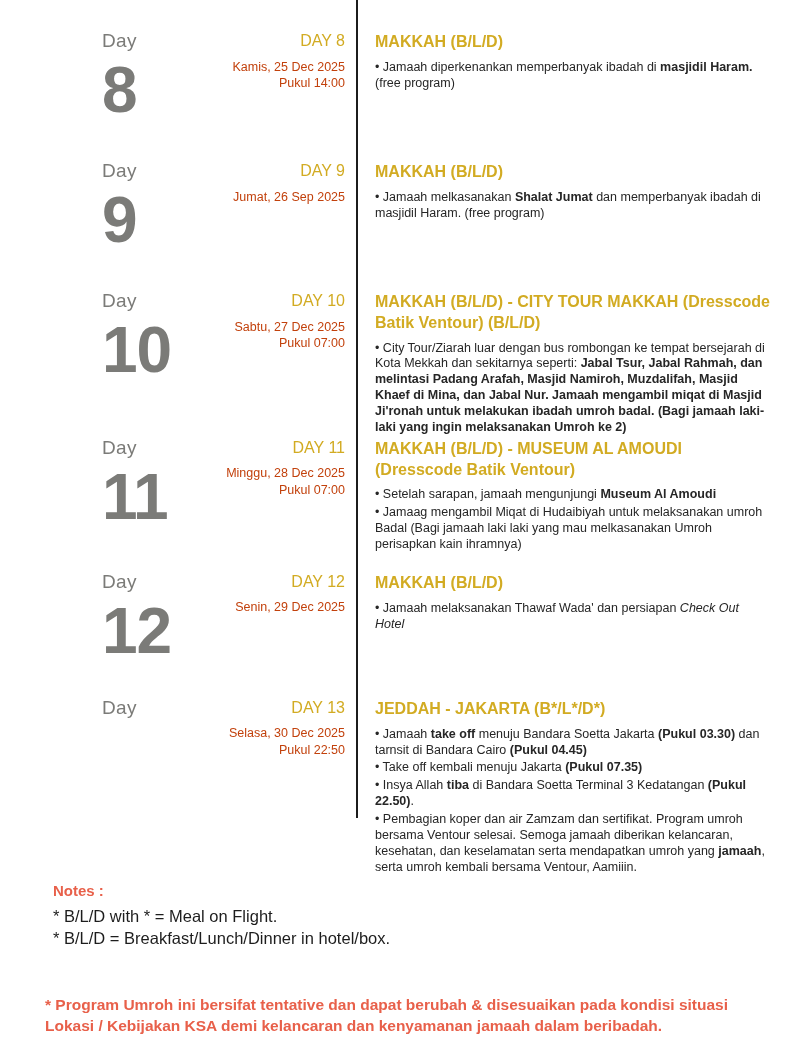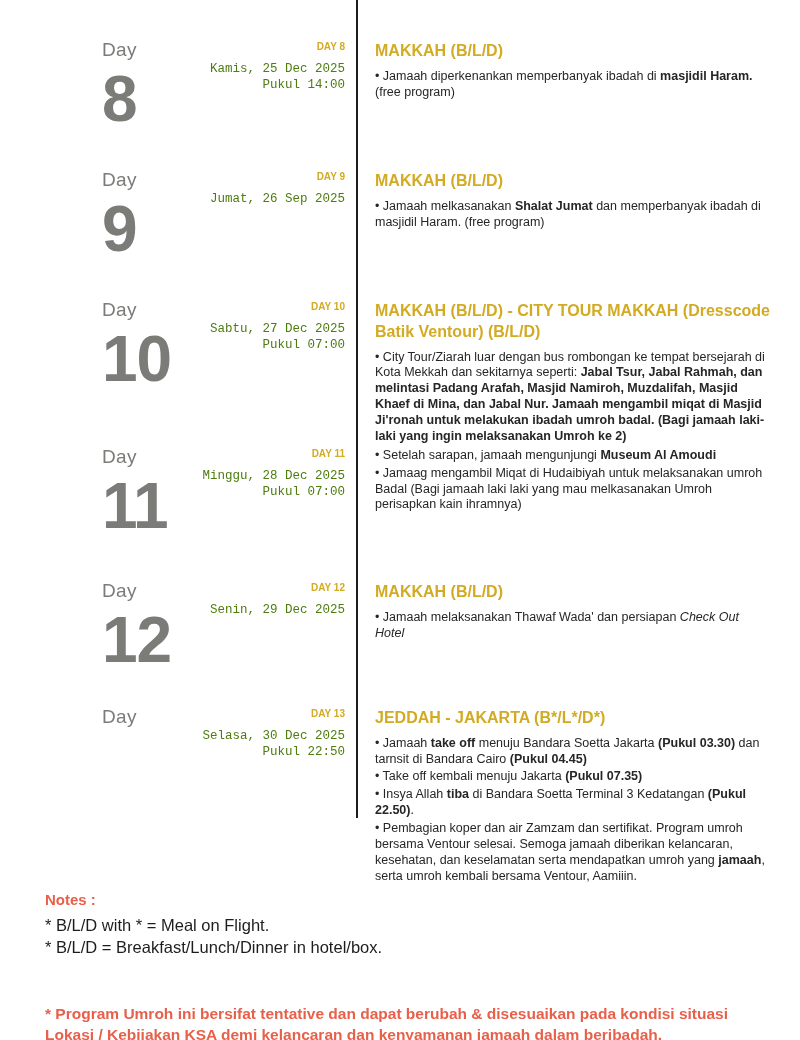--- a/index.html
+++ b/index.html
@@ -22,21 +22,21 @@
   
   .vline{
     position:absolute;
     left:356px;top:0;
     width:2px;height:818px;
     background:#1c1c1c;
   }
 
   .itinerary{
     position:relative;
-    padding:40px 30px 0 45px;
+    padding:31px 30px 0 45px;
   }
   .day-row{
     display:grid;
     grid-template-columns:130px 170px 30px 1fr;
     align-items:start;
   }
   .day-row.row-0{min-height:130px;}
   .day-row.row-1{min-height:130px;}
   .day-row.row-2{min-height:140px;}
   .day-row.row-3{min-height:134px;}
@@ -54,31 +54,30 @@
     font-size:64px;
     font-weight:bold;
     color:var(--gray);
     line-height:.95;
     margin-top:8px;
     letter-spacing:-1px;
   }
 
   .mid-col{text-align:right;padding-top:1px;}
   .day-heading{
-    font-size:10px;
-    font-weight:bold;
+    font-size:16px;
+    font-weight:normal;
     color:var(--gold);
     line-height:1.1;
     margin-bottom:9px;
   }
   .day-date,.day-time{
     font-size:12.5px;
-    color:#4d7c0f;
+    color:#c2410c;
     line-height:1.3;
-    font-family:Liberation Mono, monospace;
   }
 
   .content-col{padding-top:1px;}
   .day-title{
     font-size:16px;
     font-weight:bold;
     color:var(--gold);
     line-height:1.3;
     margin-bottom:7px;
   }
@@ -86,20 +85,21 @@
     font-size:12.5px;
     line-height:1.27;
     color:#262626;
     margin-bottom:2px;
   }
   .bullet .b{font-weight:bold;}
   .bullet .i{font-style:italic;}
 
   .notes{
     padding:4px 30px 0 45px;
+    margin-left:8px;
   }
   .notes-heading{
     font-size:15px;
     font-weight:bold;
     color:var(--red);
     margin-bottom:6px;
   }
   .notes-line{
     font-size:16.5px;
     color:#1d1d1d;
@@ -192,20 +192,21 @@
         <div class="day-word">Day</div>
         <div class="day-num">11</div>
       </div>
       <div class="mid-col">
         <div class="day-heading">DAY 11</div>
         <div class="day-date">Minggu, 28 Dec 2025</div>
         <div class="day-time">Pukul 07:00</div>
       </div>
       <div></div>
       <div class="content-col">
+        <div class="day-title">MAKKAH (B/L/D) - MUSEUM AL AMOUDI (Dresscode Batik Ventour)</div>
         <div>
             <p class="bullet"><span>• Setelah sarapan, jamaah mengunjungi </span><span class="b">Museum Al Amoudi</span></p>
             <p class="bullet"><span>• Jamaag mengambil Miqat di Hudaibiyah untuk melaksanakan umroh Badal (Bagi jamaah laki laki yang mau melkasanakan Umroh perisapkan kain ihramnya)</span></p>
           </div>
       </div>
     </div>
 
     <div class="day-row row-4">
       <div class="day-col">
         <div class="day-word">Day</div>

